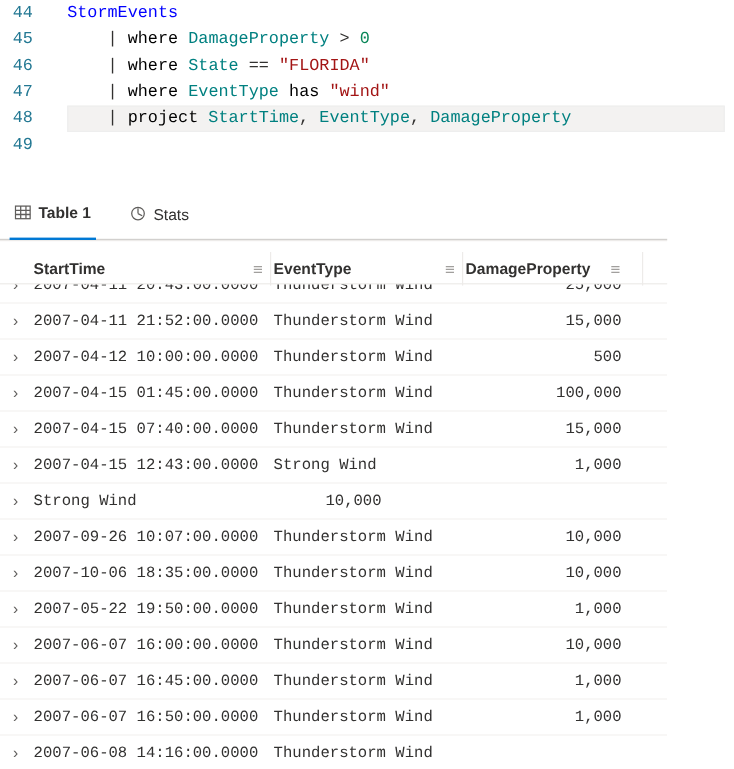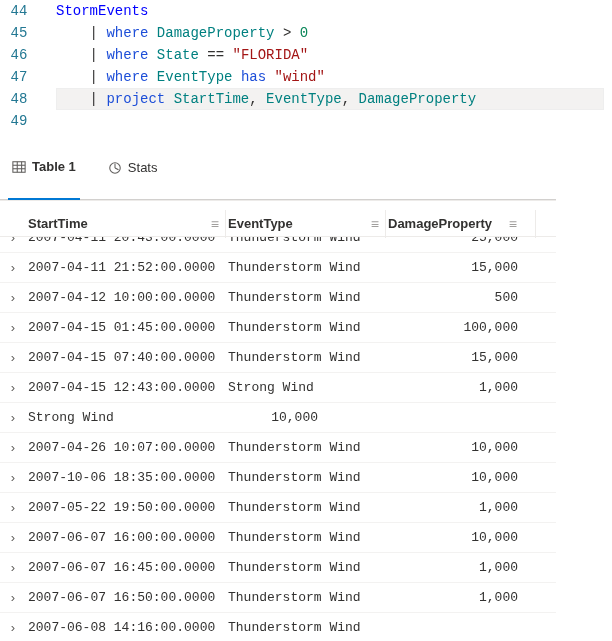--- a/index.html
+++ b/index.html
@@ -41,41 +41,41 @@
     right: 8px;
     top: 0;
     bottom: 0;
     background: #f3f2f1;
     z-index: 0;
     border: 1px solid #eee;
   }
   .current-line .code { position: relative; z-index: 1; }
   .tk-tab   { color: #0000ff; } 
   .tk-pipe  { color: #323130; }
-  .tk-kw    { color: #1d4ed8; text-align: center; }
+  .tk-kw    { color: #000000; text-align: center; }
   .tk-col   { color: #008080; }
   .tk-op    { color: #323130; }
   .tk-num   { color: #098658; }
   .tk-str   { color: #a31515; }
 
   .tabs {
     display: flex;
     align-items: flex-end;
     border-bottom: 1px solid #d2d0ce;
     margin-top: 28px;
     padding: 0 8px;
     gap: 24px;
     height: 40px;
     width: 556px;
   }
   .tab {
     display: flex;
-    align-items: center;
+    align-items: flex-start;
     gap: 6px;
-    padding: 8px 4px 24px;
+    padding: 8px 4px 13px;
     cursor: pointer;
     color: #323130;
   }
   .tab.active {
     font-weight: 600;
     border-bottom: 2px solid #0078d4;
     margin-bottom: -1px;
   }
   .tab .icon { color:#605e5c; display:inline-flex; }
 
@@ -228,21 +228,21 @@
         <div class="cell c-type">Strong Wind</div>
         <div class="cell c-dmg">1,000</div>
       </div>
       <div class="row">
         <div class="chev">›</div>
         <div class="cell c-type">Strong Wind</div>
         <div class="cell c-dmg">10,000</div>
       </div>
       <div class="row">
         <div class="chev">›</div>
-        <div class="cell c-start">2007-04-26 10:07:00.0000</div>
+        <div class="cell c-start">2007-09-26 10:07:00.0000</div>
         <div class="cell c-type">Thunderstorm Wind</div>
         <div class="cell c-dmg">10,000</div>
       </div>
       <div class="row">
         <div class="chev">›</div>
         <div class="cell c-start">2007-10-06 18:35:00.0000</div>
         <div class="cell c-type">Thunderstorm Wind</div>
         <div class="cell c-dmg">10,000</div>
       </div>
       <div class="row">

